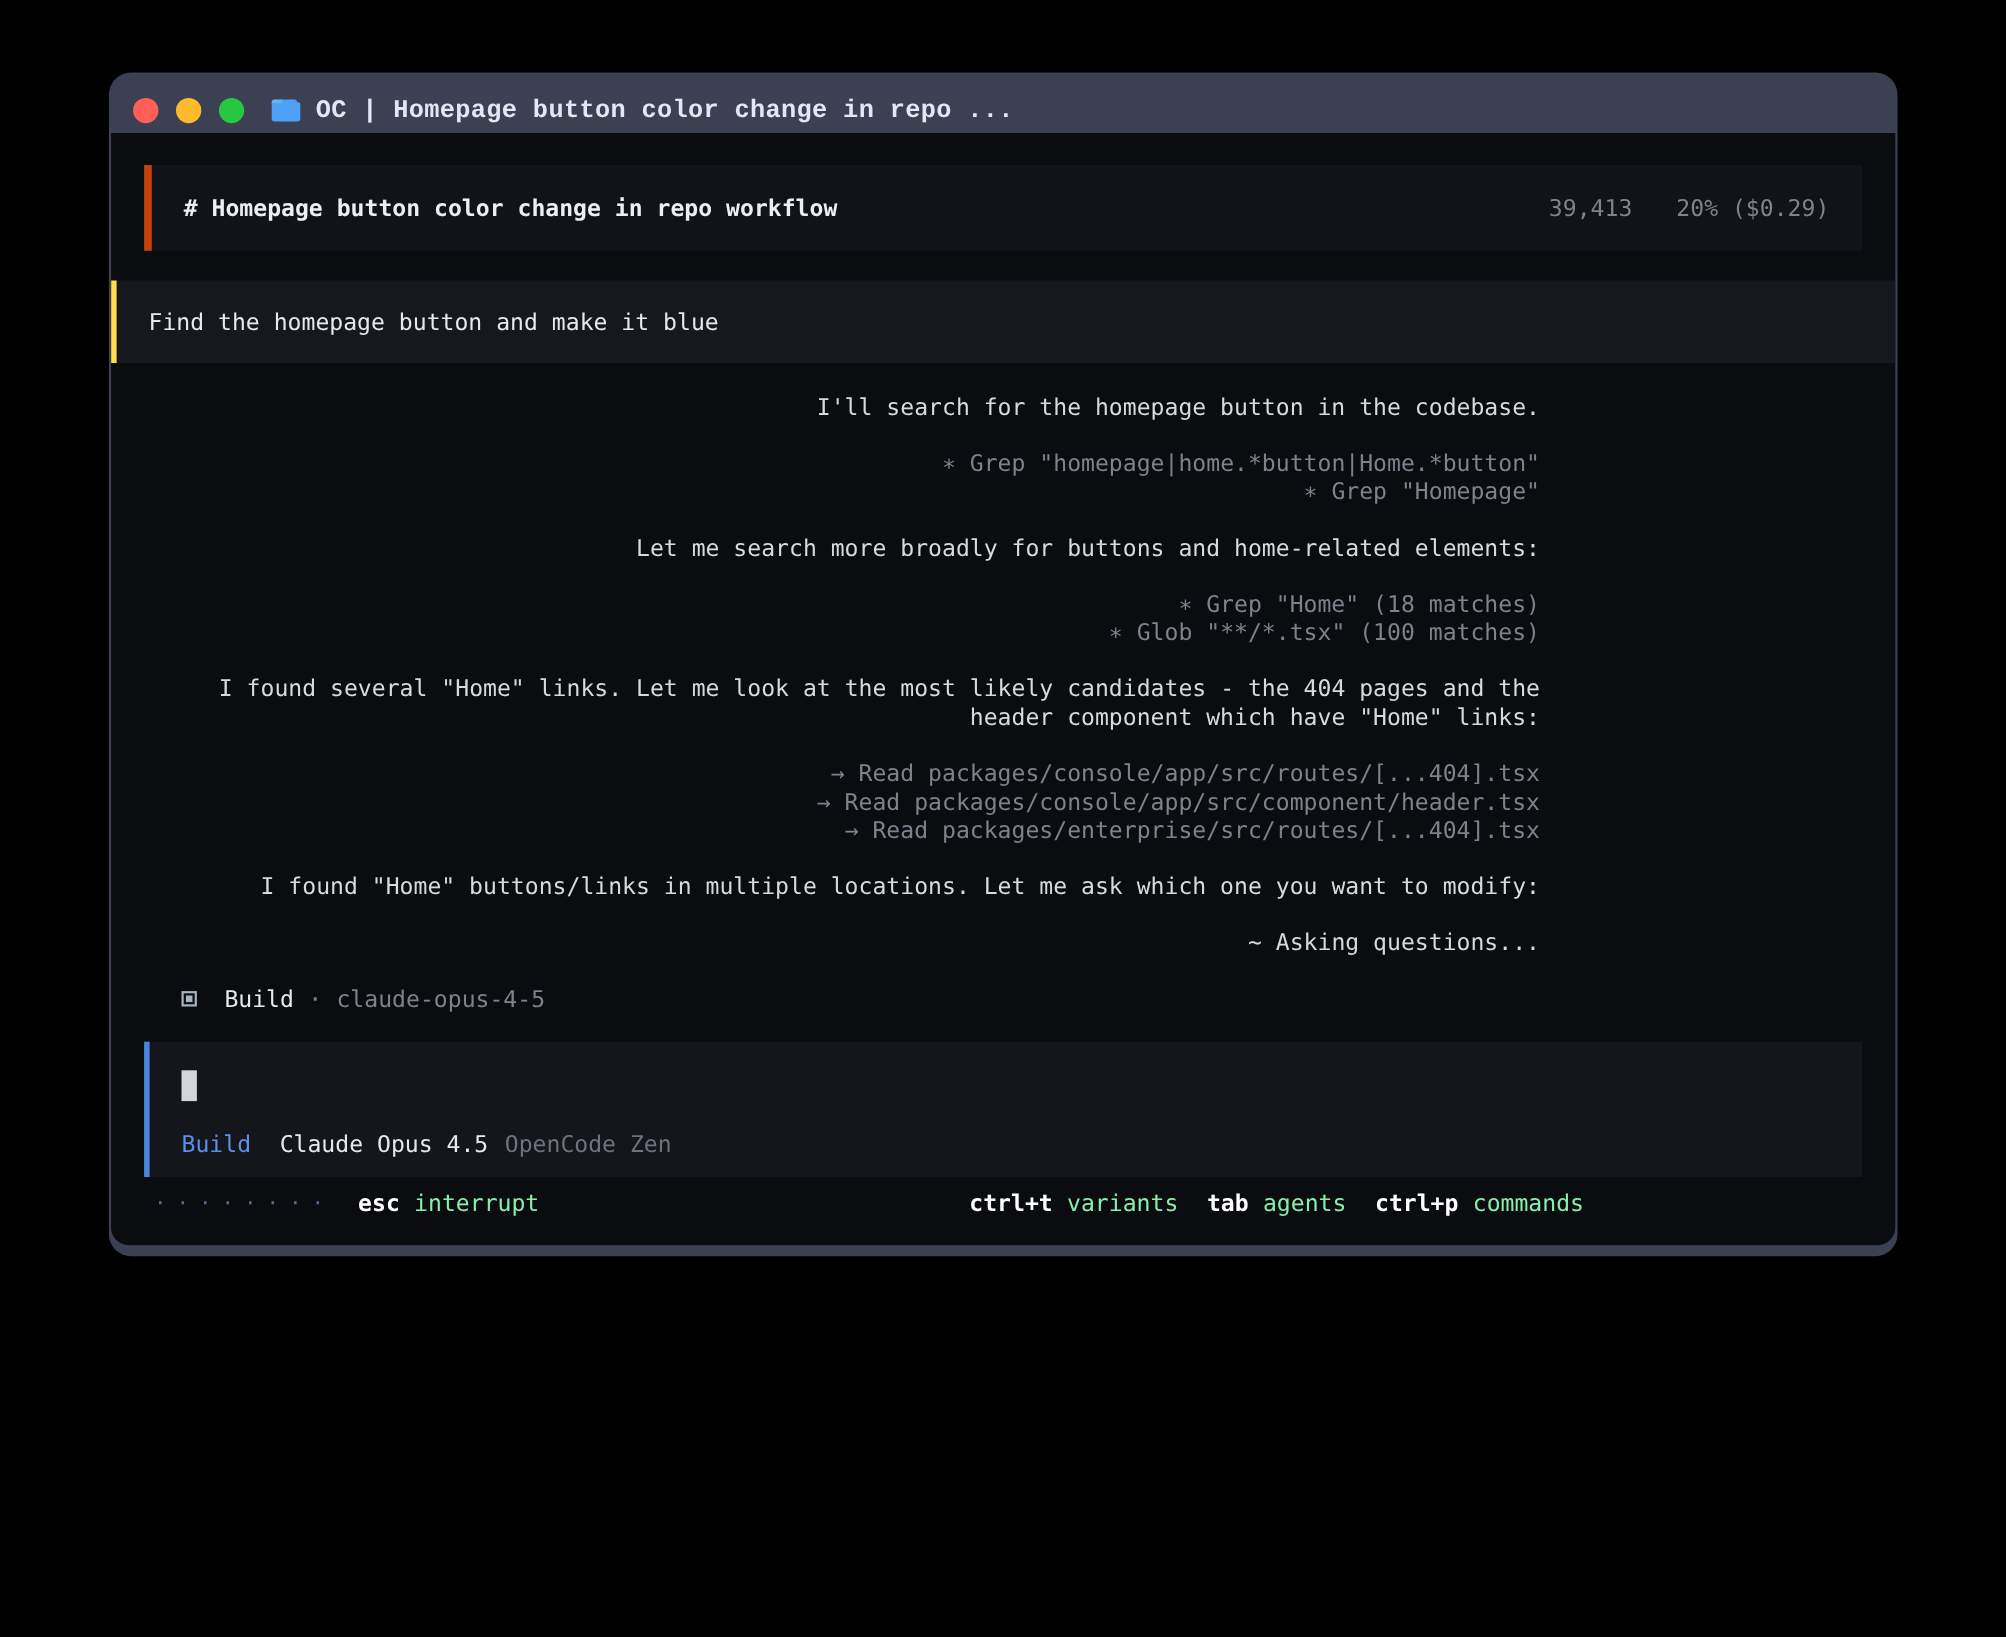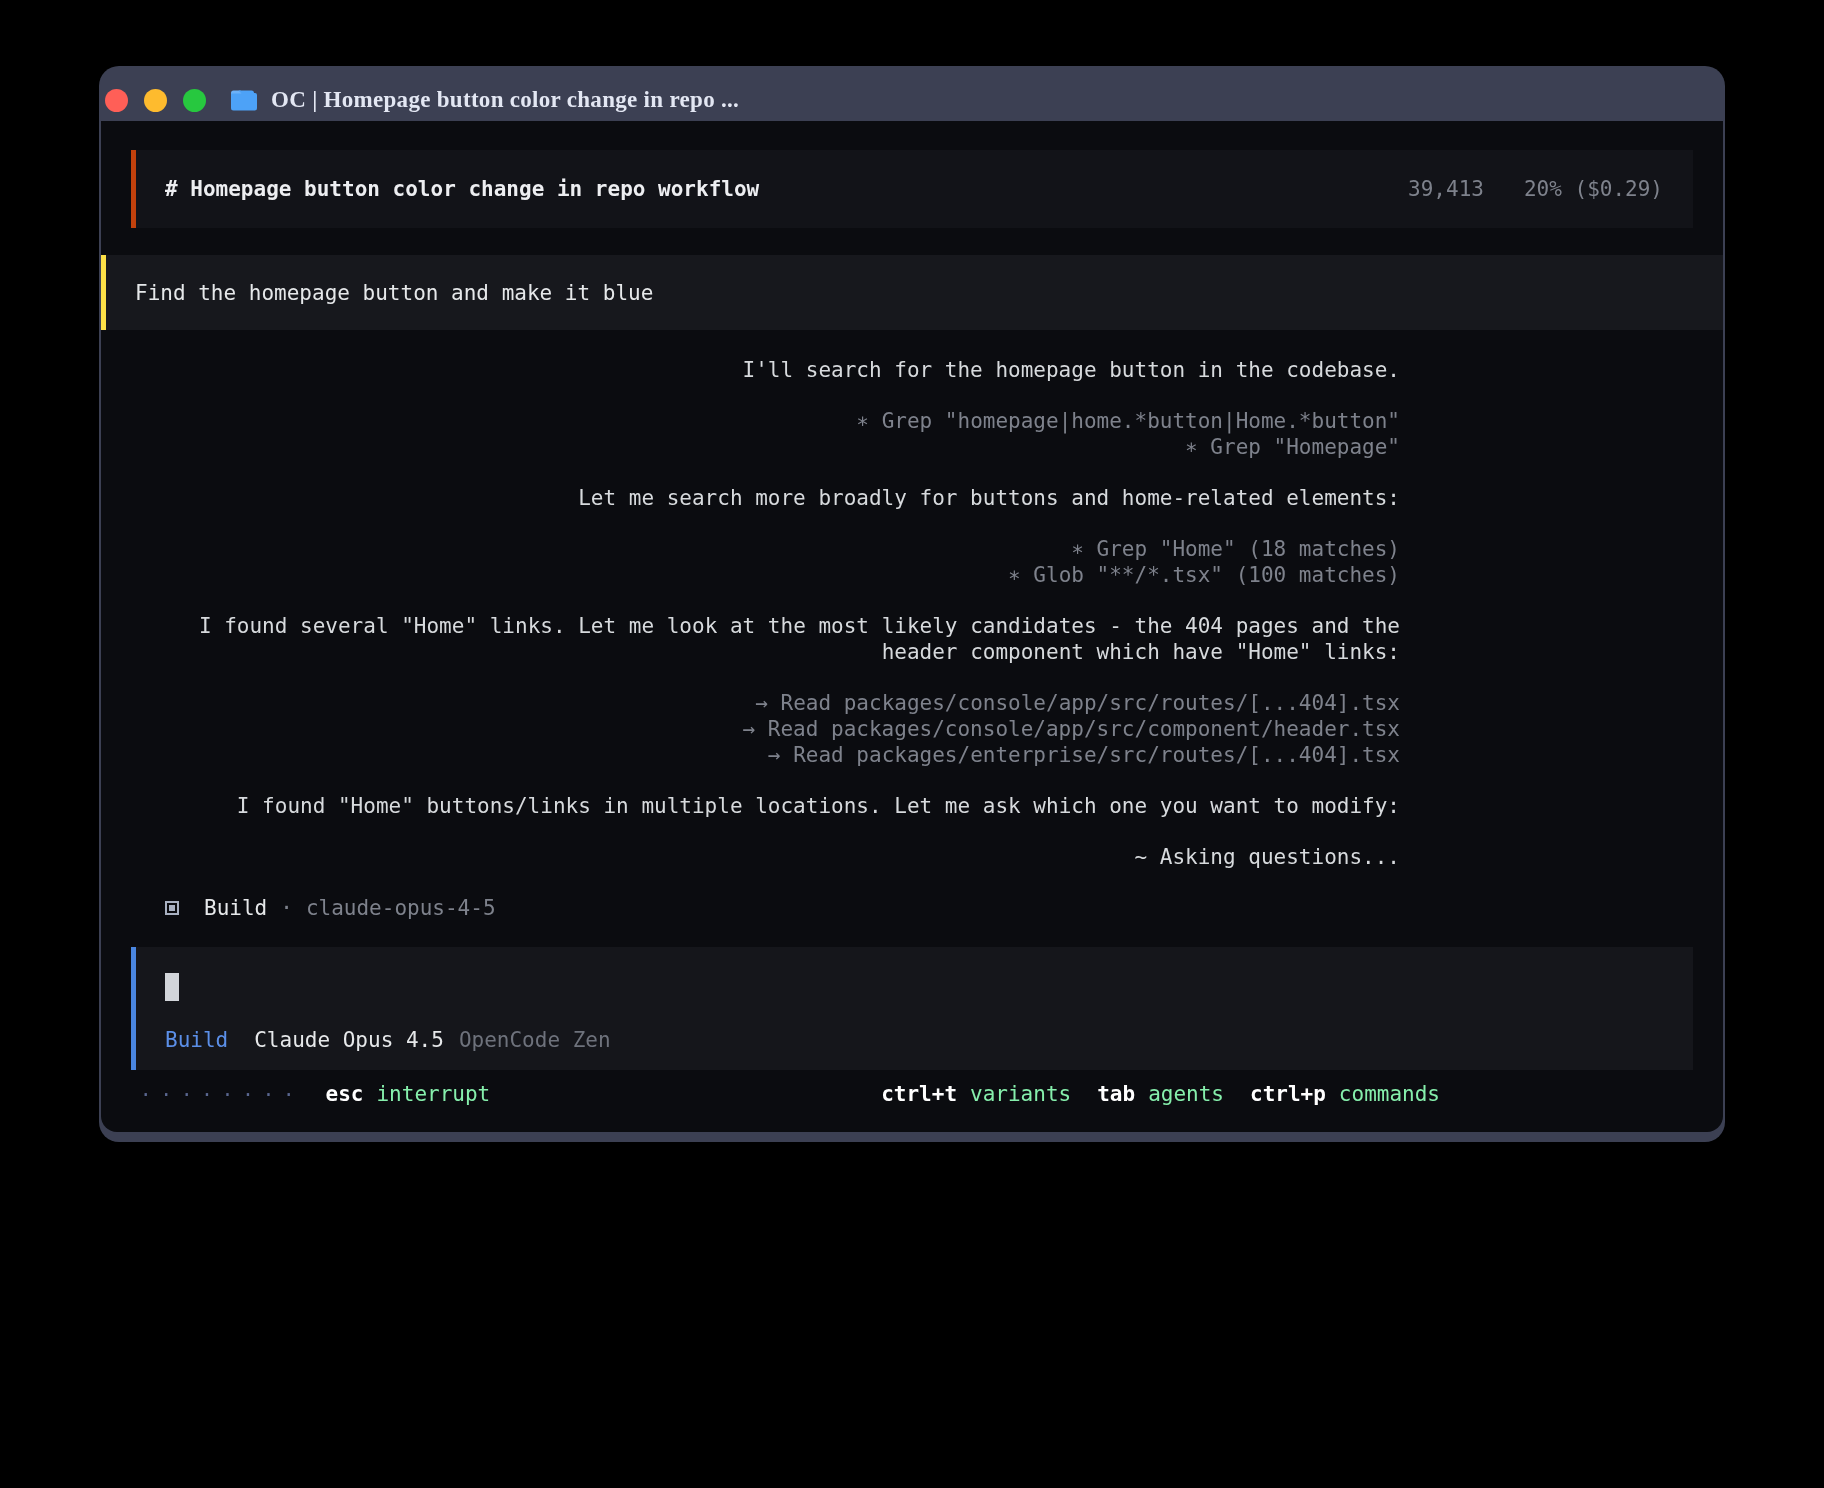--- a/index.html
+++ b/index.html
@@ -12,43 +12,43 @@
   }
   .window {
     position:absolute; left:99px; top:66px;
     width:1626px; height:1076px;
     background:#3c4053;
     border-radius:20px;
   }
   .titlebar {
     height:68px;
     display:flex; align-items:center;
-    padding-left:6px;
-    font-family:Liberation Serif, serif;
+    padding-left:22px;
+    font-family:Liberation Mono, monospace;
   }
   .traffic { display:flex; gap:16px; align-items:center; }
   .light { width:23px; height:23px; border-radius:50%; }
   .light-red    { background:#ff5f57; }
   .light-yellow { background:#febb2e; }
   .light-green  { background:#27c83f; }
   .title-group { display:flex; align-items:center; gap:13px; margin-left:24px; }
   .window-title {
     font-weight:bold; font-size:23px; color:#e3e7f3; letter-spacing:0.3px;
   }
   .terminal {
     position:absolute; left:2px; right:2px; top:55px; bottom:10px;
     background:#0b0c10;
     border-radius:0 0 16px 16px;
     padding-top:29px;
     overflow:hidden;
   }
   .block-left { margin-left:30px; width:1562px; }
   .header-block {
     height:78px; background:#121318;
-    border-left:5px solid #c2410c;
+    border-left:7px solid #c2410c;
     display:flex; align-items:center; justify-content:space-between;
     padding:0 30px 0 29px;
   }
   .header-title { font-weight:bold; font-size:21px; color:#edeef1; }
   .header-stats { display:flex; gap:40px; font-size:21px; color:#7e828c; }
   .user-block {
     margin-top:27px;
     height:75px; background:#17181d;
     border-left:5px solid #fde047;
     display:flex; align-items:center;

